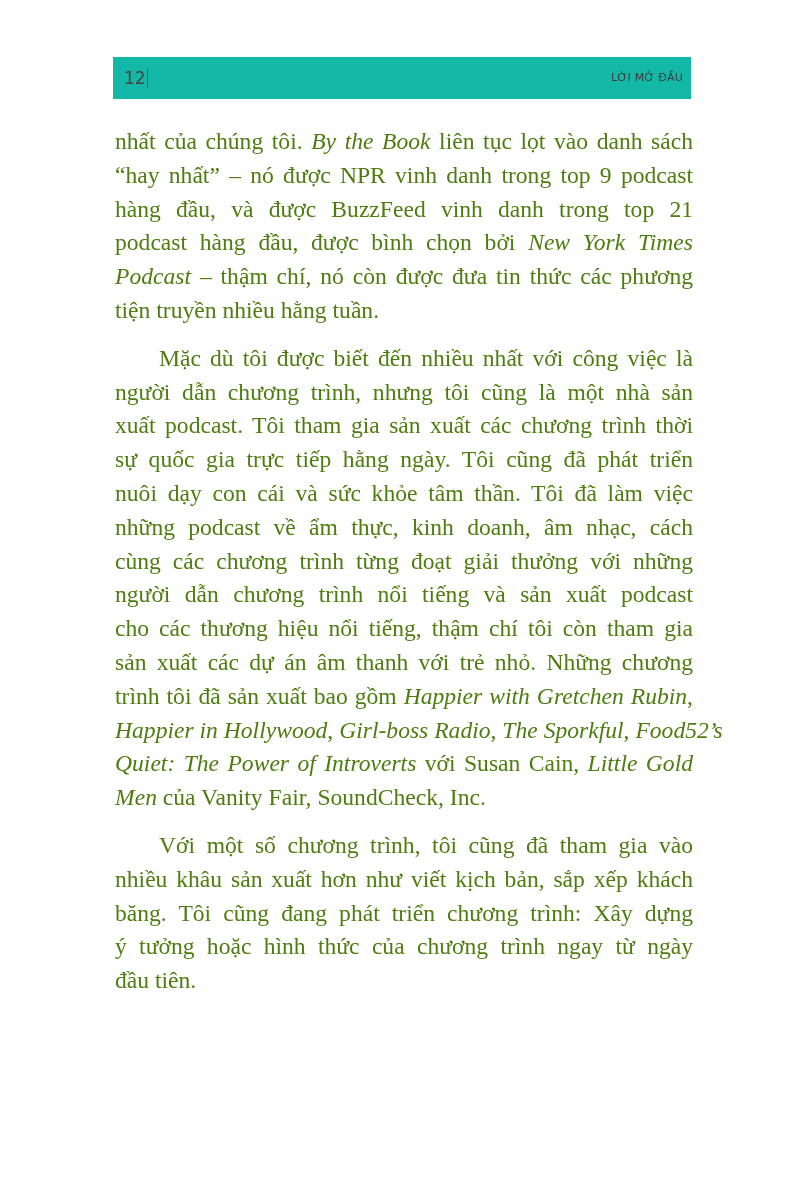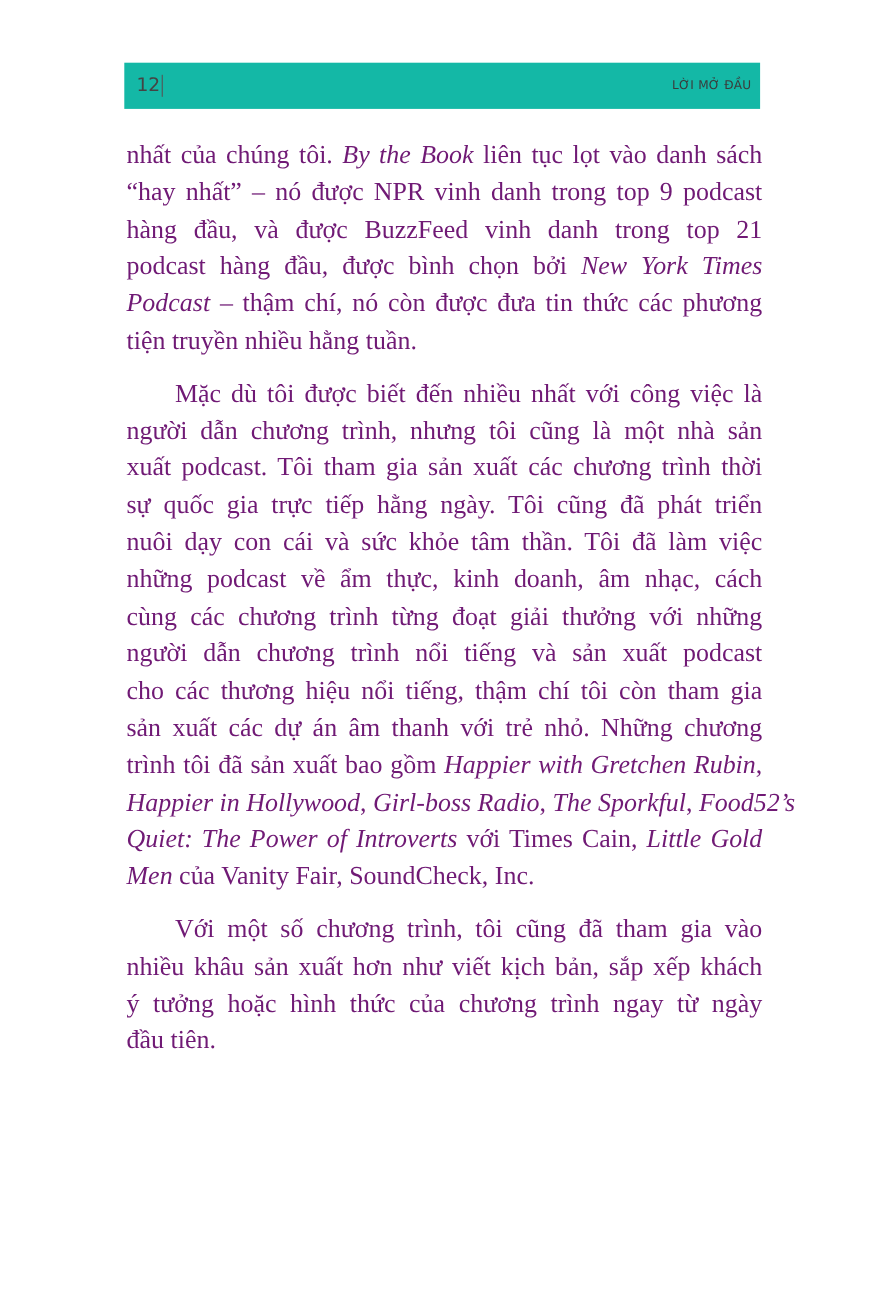--- a/index.html
+++ b/index.html
@@ -8,21 +8,21 @@
     position: absolute; left: 113px; top: 57px; width: 578px; height: 42px;
     background: #14b8a6;
     font-family: "DejaVu Sans", sans-serif; color: #3a3a3a;
   }
   .page-num { position: absolute; left: 11px; top: 11px; font-size: 17px; color: #444; }
   .page-sep { position: absolute; left: 34px; top: 11px; width: 1px; height: 20px; background: #555; }
   .running-head { position: absolute; right: 8px; top: 14px; font-size: 11px; letter-spacing: 0.2px; color: #3b3b3b; }
   .body-text {
     position: absolute; left: 115px; top: 125px; width: 578px;
     font-family: "Liberation Serif", "DejaVu Serif", serif;
-    font-size: 23.6px; line-height: 33.8px; color: #701a75;
+    font-size: 23.6px; line-height: 33.8px; color: #4d7c0f;
   }
   .line { display: block; white-space: nowrap; height: 33.8px; text-align: justify; text-align-last: justify; }
   .line.last { text-align-last: left; }
   .line.indent { padding-left: 44px; }
   .para-gap { height: 14px; }
   i { font-style: italic; }
 </style>
 </head>
 <body>
 
@@ -48,23 +48,24 @@
       <span class="line"><span>xuất podcast. Tôi tham gia sản xuất các chương trình thời</span></span>
       <span class="line"><span>sự quốc gia trực tiếp hằng ngày. Tôi cũng đã phát triển</span></span>
       <span class="line"><span>nuôi dạy con cái và sức khỏe tâm thần. Tôi đã làm việc</span></span>
       <span class="line"><span>những podcast về ẩm thực, kinh doanh, âm nhạc, cách</span></span>
       <span class="line"><span>cùng các chương trình từng đoạt giải thưởng với những</span></span>
       <span class="line"><span>người dẫn chương trình nổi tiếng và sản xuất podcast</span></span>
       <span class="line"><span>cho các thương hiệu nổi tiếng, thậm chí tôi còn tham gia</span></span>
       <span class="line"><span>sản xuất các dự án âm thanh với trẻ nhỏ. Những chương</span></span>
       <span class="line"><span>trình tôi đã sản xuất bao gồm </span><i>Happier with Gretchen Rubin</i><span>,</span></span>
       <span class="line"><i>Happier in Hollywood</i><span>, </span><i>Girl-boss Radio</i><span>, </span><i>The Sporkful</i><span>, </span><i>Food52’s</i></span>
-      <span class="line"><i>Quiet: The Power of Introverts</i><span> với Times Cain, </span><i>Little Gold</i></span>
+      <span class="line"><i>Quiet: The Power of Introverts</i><span> với Susan Cain, </span><i>Little Gold</i></span>
       <span class="line last"><i>Men</i><span> của Vanity Fair, SoundCheck, Inc.</span></span>
     </div>
     <div class="para-gap"></div>
     <div>
       <span class="line indent"><span>Với một số chương trình, tôi cũng đã tham gia vào</span></span>
       <span class="line"><span>nhiều khâu sản xuất hơn như viết kịch bản, sắp xếp khách</span></span>
+      <span class="line"><span>băng. Tôi cũng đang phát triển chương trình: Xây dựng</span></span>
       <span class="line"><span>ý tưởng hoặc hình thức của chương trình ngay từ ngày</span></span>
       <span class="line last"><span>đầu tiên.</span></span>
     </div>
   </div>
 
 </body></html>

